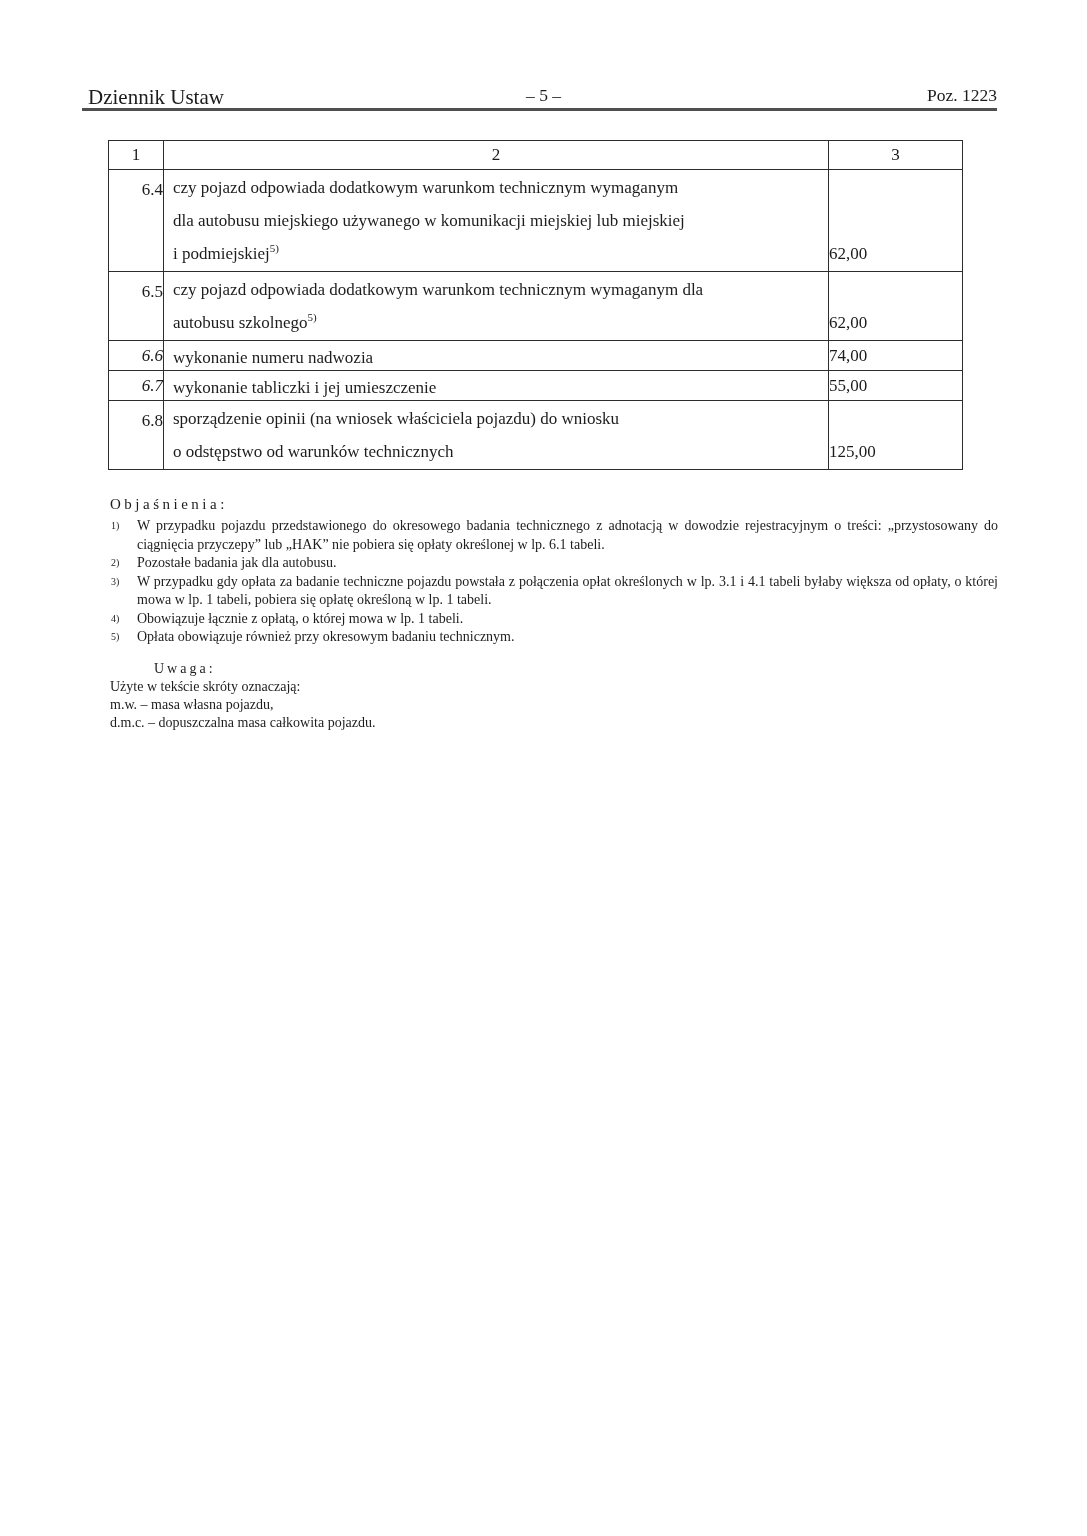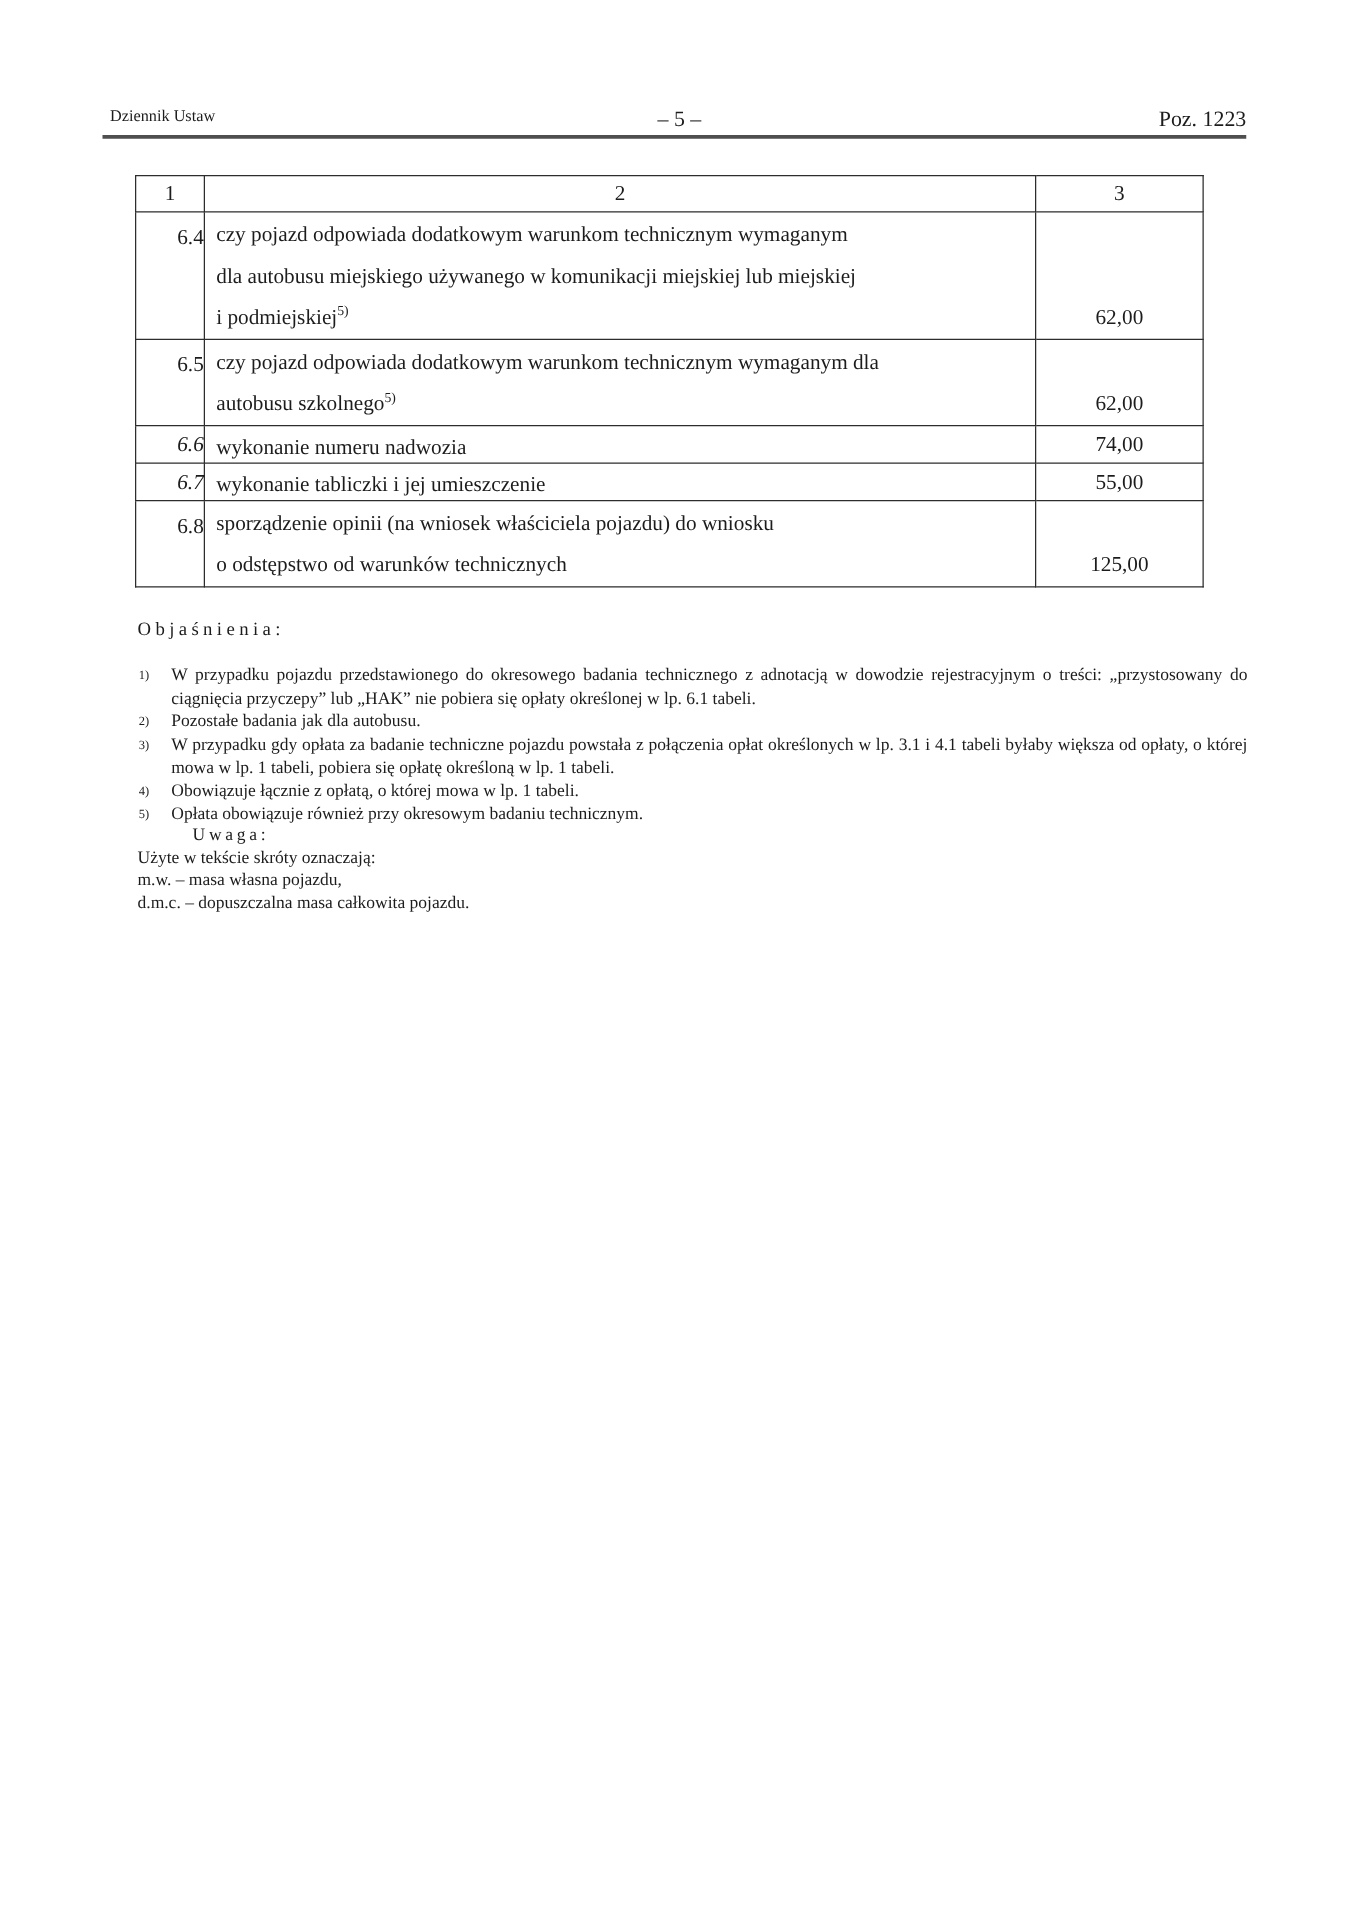--- a/index.html
+++ b/index.html
@@ -6,21 +6,21 @@
   html, body { background: #ffffff; }
   body {
     position: relative;
     width: 1087px;
     height: 1536px;
     font-family: "Liberation Serif", serif;
     color: #1c1c1c;
   }
 
   
-  .hdr-left  { position: absolute; left: 88px;  top: 85px; font-size: 13px; }
+  .hdr-left  { position: absolute; left: 88px;  top: 85px; font-size: 21px; }
   .hdr-center{ position: absolute; left: 0;     top: 85px; width: 1087px; text-align: center; font-size: 17.5px; }
   .hdr-right { position: absolute; right: 90px; top: 85px; font-size: 17.5px; }
   .hdr-rule  { position: absolute; left: 82px;  top: 108px; width: 915px; height: 3px; background: #4f4f4f; }
 
   
   .fee-table {
     position: absolute;
     left: 108px;
     top: 140px;
     width: 854px;
@@ -29,32 +29,32 @@
     font-size: 17px;
     color: #1c1c1c;
   }
   .fee-table col.c1 { width: 55px; }
   .fee-table col.c2 { width: 665px; }
   .fee-table col.c3 { width: 134px; }
   .fee-table th, .fee-table td { border: 1px solid #2d2d2d; font-weight: normal; }
   .fee-table th { height: 29px; text-align: center; vertical-align: middle; }
   td.cell-num  { text-align: right; vertical-align: top; padding-top: 3px; }
   td.cell-desc { text-align: left; vertical-align: top; padding: 1px 8px 1px 9px; }
-  td.cell-fee  { text-align: center; }
+  td.cell-fee  { }
   .tline { line-height: 33px; white-space: nowrap; }
   tr.row-multi td.cell-fee { vertical-align: bottom; line-height: 33px; padding-bottom: 1px; }
   tr.row-single td { height: 30px; }
   tr.row-single td.cell-desc { vertical-align: middle; padding: 4px 8px 0 9px; }
   tr.row-single td.cell-fee  { vertical-align: middle; }
   tr.row-single td.cell-num  { vertical-align: middle; padding-top: 0; font-style: italic; }
   sup.fn-ref { font-size: 11px; line-height: 0; vertical-align: super; }
 
   
   .notes { position: absolute; left: 110px; top: 496px; width: 888px; font-size: 14px; }
-  .notes-heading { font-size: 15px; letter-spacing: 3.5px; margin-bottom: 19px; }
+  .notes-heading { font-size: 15px; letter-spacing: 3.5px; margin-bottom: 4px; }
   .fn { position: relative; padding-left: 27px; line-height: 18.5px; }
   .fn-justify { text-align: justify; }
   .fn-marker { position: absolute; left: 1px; top: 0; font-size: 10px; }
 
   
   .remarks { position: absolute; left: 110px; top: 660px; width: 888px; font-size: 14px; line-height: 18px; }
   .remarks-heading { letter-spacing: 3px; margin-left: 44px; }
 </style>
 </head>
 <body>

